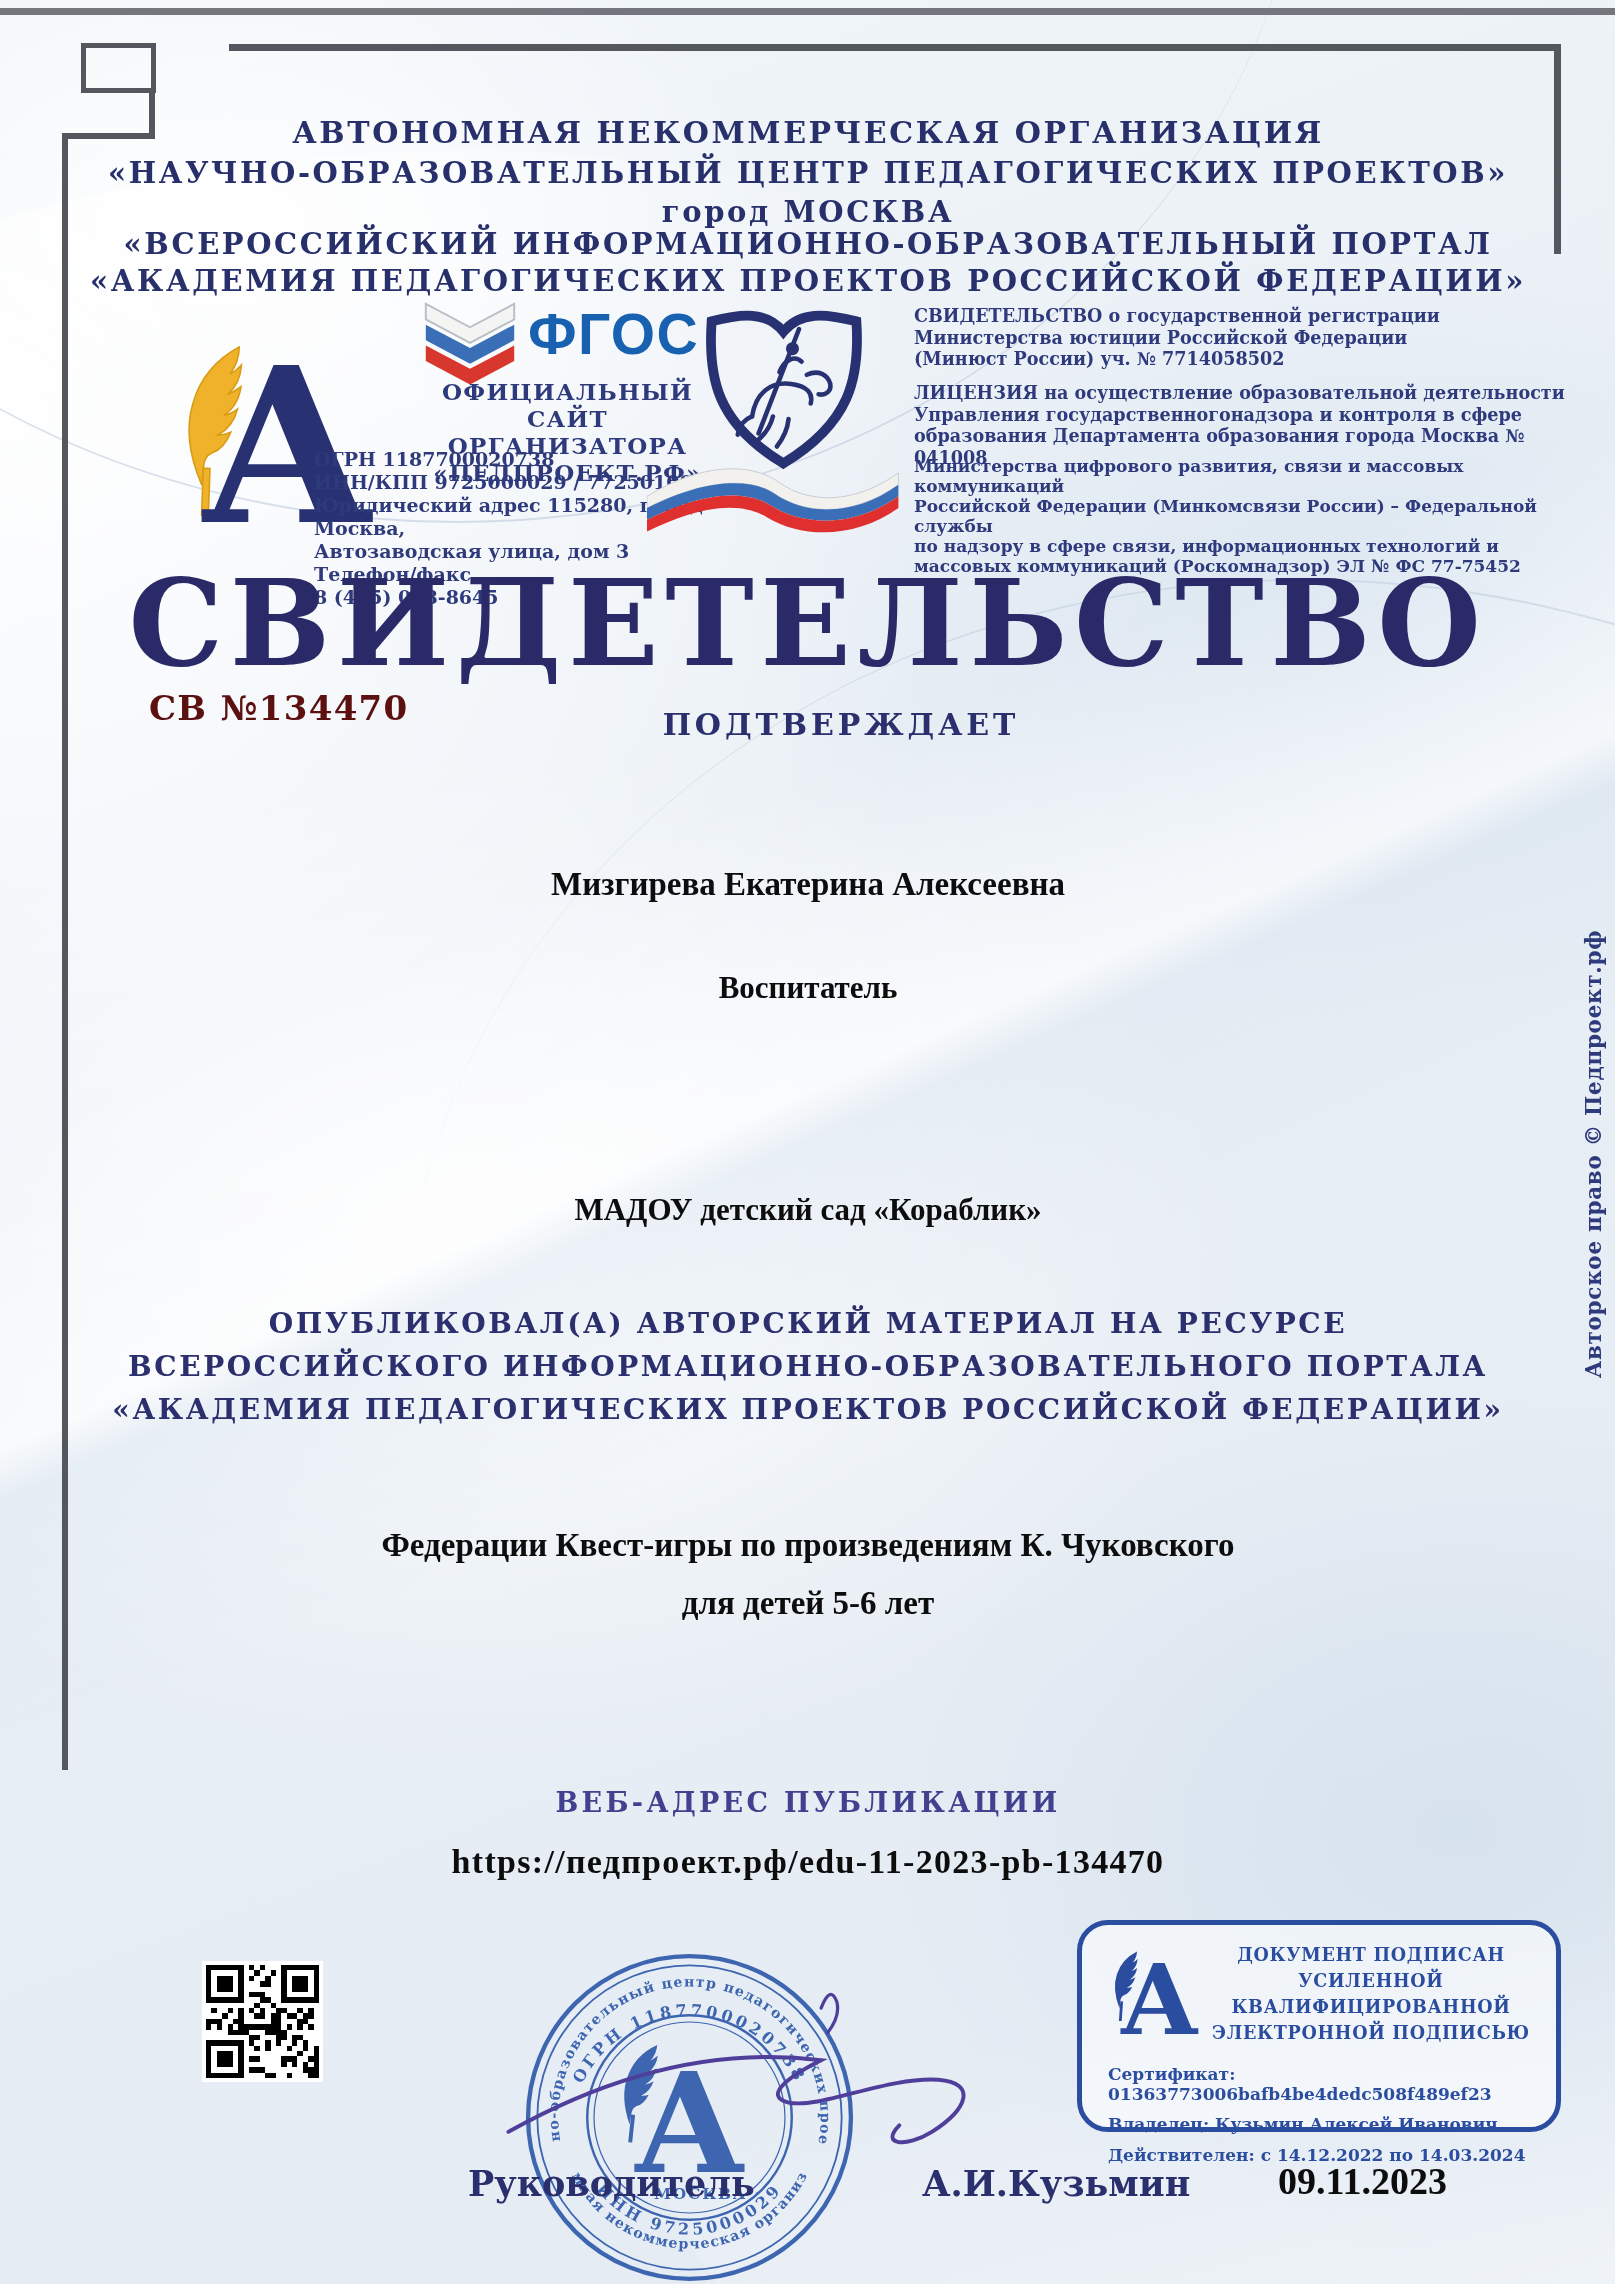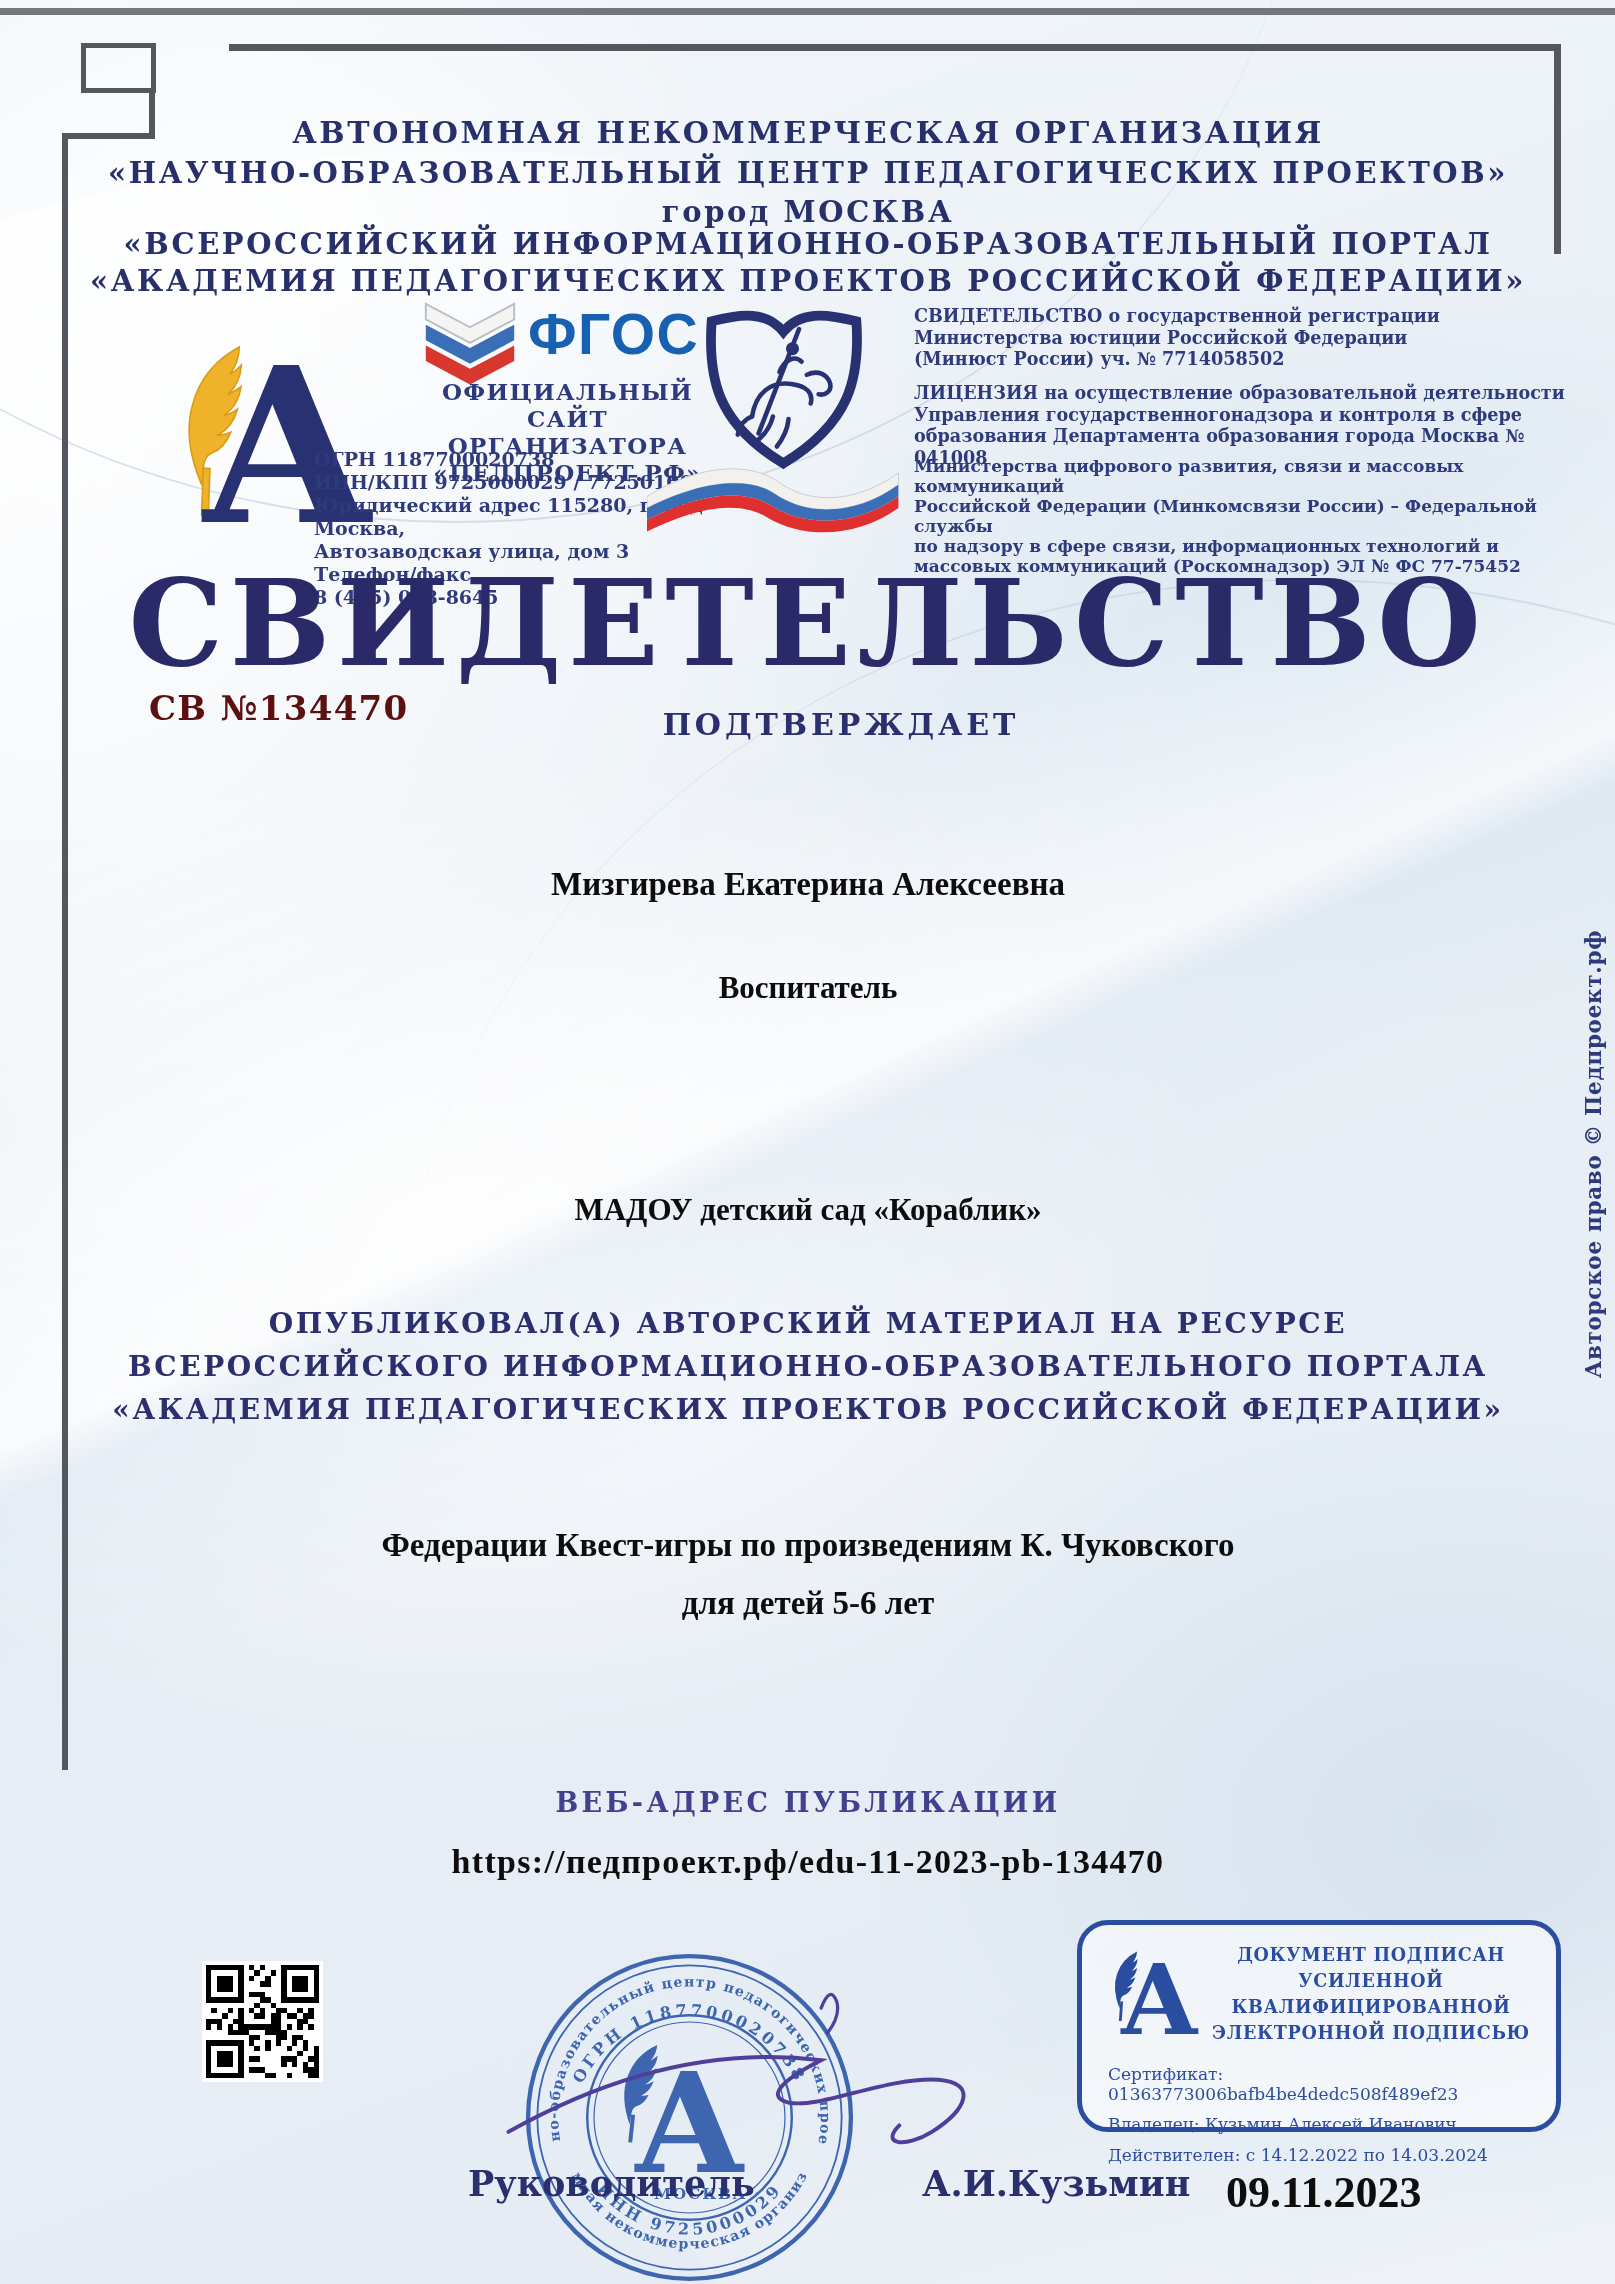--- a/index.html
+++ b/index.html
@@ -34,21 +34,21 @@
   .certno{font-weight:bold;color:#5c1010;font-size:34px;letter-spacing:1.3px;}
   .confirm{width:100%;text-align:center;font-weight:bold;color:#2b2f6d;font-size:30px;letter-spacing:3.9px;}
   .blackline{width:100%;text-align:center;font-weight:bold;color:#0d0d0d;font-family:"Liberation Serif","DejaVu Serif",serif;}
   .pubstmt{width:100%;text-align:center;font-weight:bold;color:#2b2f6d;font-size:28px;letter-spacing:2.6px;line-height:43px;}
   .weblabel{width:100%;text-align:center;font-weight:bold;color:#42418f;font-size:27px;letter-spacing:3.3px;}
   .regs{font-weight:bold;color:#2e3a7c;font-size:17.6px;line-height:21.5px;}
   .copyv{font-weight:bold;color:#2e3a7c;font-size:21.5px;letter-spacing:0.7px;white-space:nowrap;}
   .bottomnavy{font-weight:bold;color:#2a2f6e;font-size:35px;}
   .sigbox{border:5.9px solid #2b4da0;border-radius:31px;background:rgba(255,255,255,.55);}
   .sigbox .ttl{font-weight:bold;color:#2b4da0;font-size:17.6px;line-height:26px;text-align:center;letter-spacing:0.7px;}
-  .sigbox .inf{font-weight:normal;color:#2b4da0;font-size:17px;}
+  .sigbox .inf{font-weight:bold;color:#2b4da0;font-size:17px;}
   .fgos-text{font-family:"Liberation Sans","DejaVu Sans",sans-serif;font-weight:bold;font-size:57px;color:#1761b0;letter-spacing:1.3px;}
   .biga{font-weight:bold;color:#283272;font-size:370px;line-height:340px;font-family:"DejaVu Serif",serif;}
 </style>
 </head>
 <body>
 
 <div class="bg-layer"></div>
 <div class="swoosh sw1"></div>
 <div class="swoosh sw3"></div>
 <div class="band"></div>
@@ -335,14 +335,14 @@
     <div class="ttl">УСИЛЕННОЙ КВАЛИФИЦИРОВАННОЙ</div>
     <div class="ttl">ЭЛЕКТРОННОЙ ПОДПИСЬЮ</div>
   </div>
   <div class="inf" style="margin-top:18px;">Сертификат: 01363773006bafb4be4dedc508f489ef23</div>
   <div class="inf" style="margin-top:10.4px;">Владелец: Кузьмин Алексей Иванович</div>
   <div class="inf" style="margin-top:10.4px;">Действителен: с 14.12.2022 по 14.03.2024</div>
 </div>
 
 <div class="abs bottomnavy" style="left:468px;top:2163px;">Руководитель</div>
 <div class="abs bottomnavy" style="left:922px;top:2163px;">А.И.Кузьмин</div>
-<div class="abs blackline" style="left:1226px;top:2159px;width:auto;font-size:44px;margin-top:8px;">09.11.2023</div>
+<div class="abs blackline" style="left:1278px;top:2159px;width:auto;font-size:38px;">09.11.2023</div>
 
 
 </body></html>

